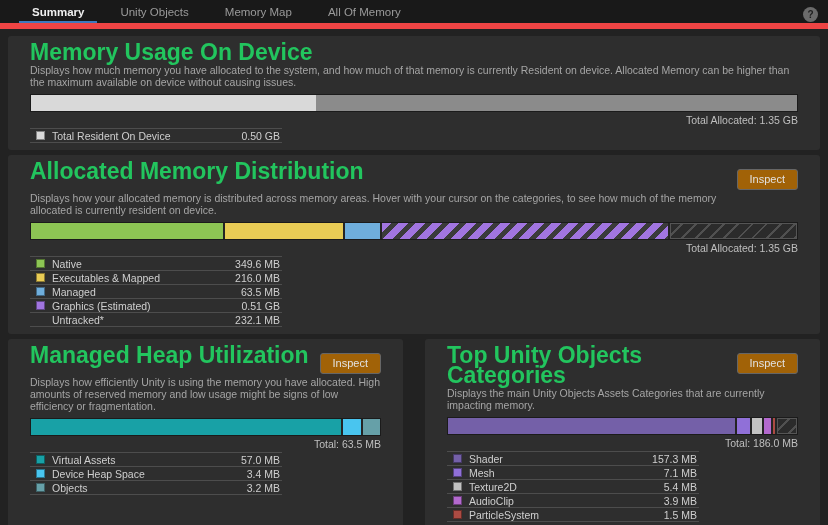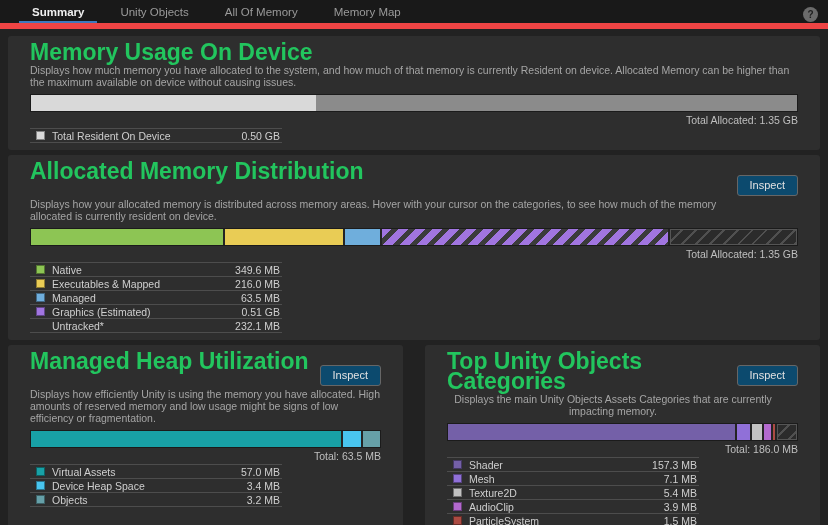--- a/index.html
+++ b/index.html
@@ -14,27 +14,27 @@
   .tab.active::after{content:"";position:absolute;left:5px;right:5px;bottom:0;height:2px;
     background:var(--accent,#3E79BD);}
   .help{position:absolute;right:10px;top:7px;width:15px;height:15px;border-radius:50%;
     background:#6b6b6b;color:#1e1e1e;font-size:10px;font-weight:bold;display:flex;
     align-items:center;justify-content:center;cursor:pointer;}
   
   .content{padding:7px 8px 8px;}
   .panel{background:#2e2e2e;border-radius:3px;padding:6px 22px 7px;margin-bottom:5px;box-sizing:border-box;}
   .phead{display:flex;justify-content:space-between;align-items:flex-start;margin-bottom:2px;}
   .ptitle{font-size:23px;font-weight:bold;color:#22c55e;line-height:20px;}
-  .inspect{background:#0c4a6e;color:#e2e2e2;font-size:11px;line-height:13px;padding:3px 12px;
-    border-radius:3px;border:1px solid #666;cursor:pointer;font-family:inherit;margin-top:14px;}
+  .inspect{background:#a16207;color:#e2e2e2;font-size:11px;line-height:13px;padding:3px 12px;
+    border-radius:3px;border:1px solid #666;cursor:pointer;font-family:inherit;margin-top:8px;}
   .desc{font-size:10.5px;color:#a5a5a5;line-height:12px;margin:0 0 6px;}
   .desc.w1{max-width:762px;}
   .desc.w2{max-width:700px;}
   .desc.w3{max-width:352px;}
-  .desc.w4{max-width:332px;text-align:center;}
+  .desc.w4{max-width:332px;}
   
   .bar{display:flex;height:16px;background:#242424;border:1px solid #1b1b1b;overflow:hidden;}
   .bar .seg{height:100%;}
   .total{font-size:10.5px;color:#bfbfbf;text-align:right;margin:2px 0 2px;line-height:12px;}
   
   .legend{width:252px;border-bottom:1px solid #4d4d4d;}
   .legend .row{display:flex;align-items:center;height:13px;border-top:1px solid #4d4d4d;
     font-size:10.5px;color:#cfcfcf;cursor:default;}
   .legend .sw{width:9px;height:9px;margin:0 7px 0 6px;flex:0 0 9px;
     border:1px solid rgba(0,0,0,.4);box-sizing:border-box;}
@@ -45,22 +45,22 @@
   .cols{display:flex;gap:22px;align-items:stretch;}
   .cols .panel{flex:1;margin-bottom:0;}
 </style>
 </head>
 <body>
 
 <div class="tabbar">
 
   <div class="tab active">Summary</div>
     <div class="tab">Unity Objects</div>
+    <div class="tab">Memory Map</div>
     <div class="tab">All Of Memory</div>
-    <div class="tab">Memory Map</div>
     <div class="help">?</div>
 </div>
 
 <div class="content">
 
   <div class="panel">
     <div class="phead">
       <div class="ptitle">Memory Usage On Device</div>
     </div>
     <div class="desc w1">Displays how much memory you have allocated to the system, and how much of that memory is currently Resident on device. Allocated Memory can be higher than the maximum available on device without causing issues.</div>

